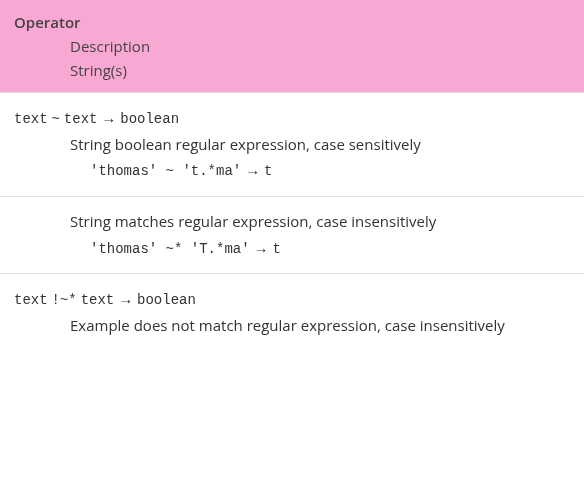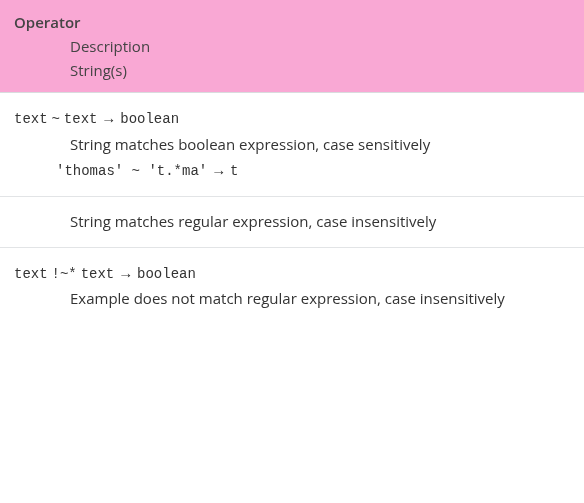--- a/index.html
+++ b/index.html
@@ -40,21 +40,21 @@
   .sig {
     line-height: 1.7;
     color: #333;
   }
   .desc {
     margin-left: 56px;
     color: #333;
     line-height: 1.7;
   }
   .ex {
-    margin-left: 42px;
+    margin-left: 76px;
     line-height: 1.7;
     color: #333;
   }
   .code {
     font-family: ui-monospace, SFMono-Regular, Menlo, Consolas, "Liberation Mono", monospace;
     font-size: 14px;
     color: #333;
   }
   .type {
     font-family: ui-monospace, SFMono-Regular, Menlo, Consolas, "Liberation Mono", monospace;
@@ -74,30 +74,35 @@
   </div>
 
   <div class="row">
     <div class="sig">
       <span class="type">text</span>
       <span class="code">~</span>
       <span class="type">text</span>
       <span class="arrow">→</span>
       <span class="type">boolean</span>
     </div>
-    <div class="desc">String matches boolean expression, case sensitively</div>
+    <div class="desc">String boolean regular expression, case sensitively</div>
     <div class="ex">
       <span class="code">'thomas' ~ 't.*ma'</span>
       <span class="arrow">→</span>
       <span class="code">t</span>
     </div>
   </div>
 
   <div class="row">
     <div class="desc">String matches regular expression, case insensitively</div>
+    <div class="ex">
+      <span class="code">'thomas' ~* 'T.*ma'</span>
+      <span class="arrow">→</span>
+      <span class="code">t</span>
+    </div>
   </div>
 
 
   <div class="row">
     <div class="sig">
       <span class="type">text</span>
       <span class="code">!~*</span>
       <span class="type">text</span>
       <span class="arrow">→</span>
       <span class="type">boolean</span>

